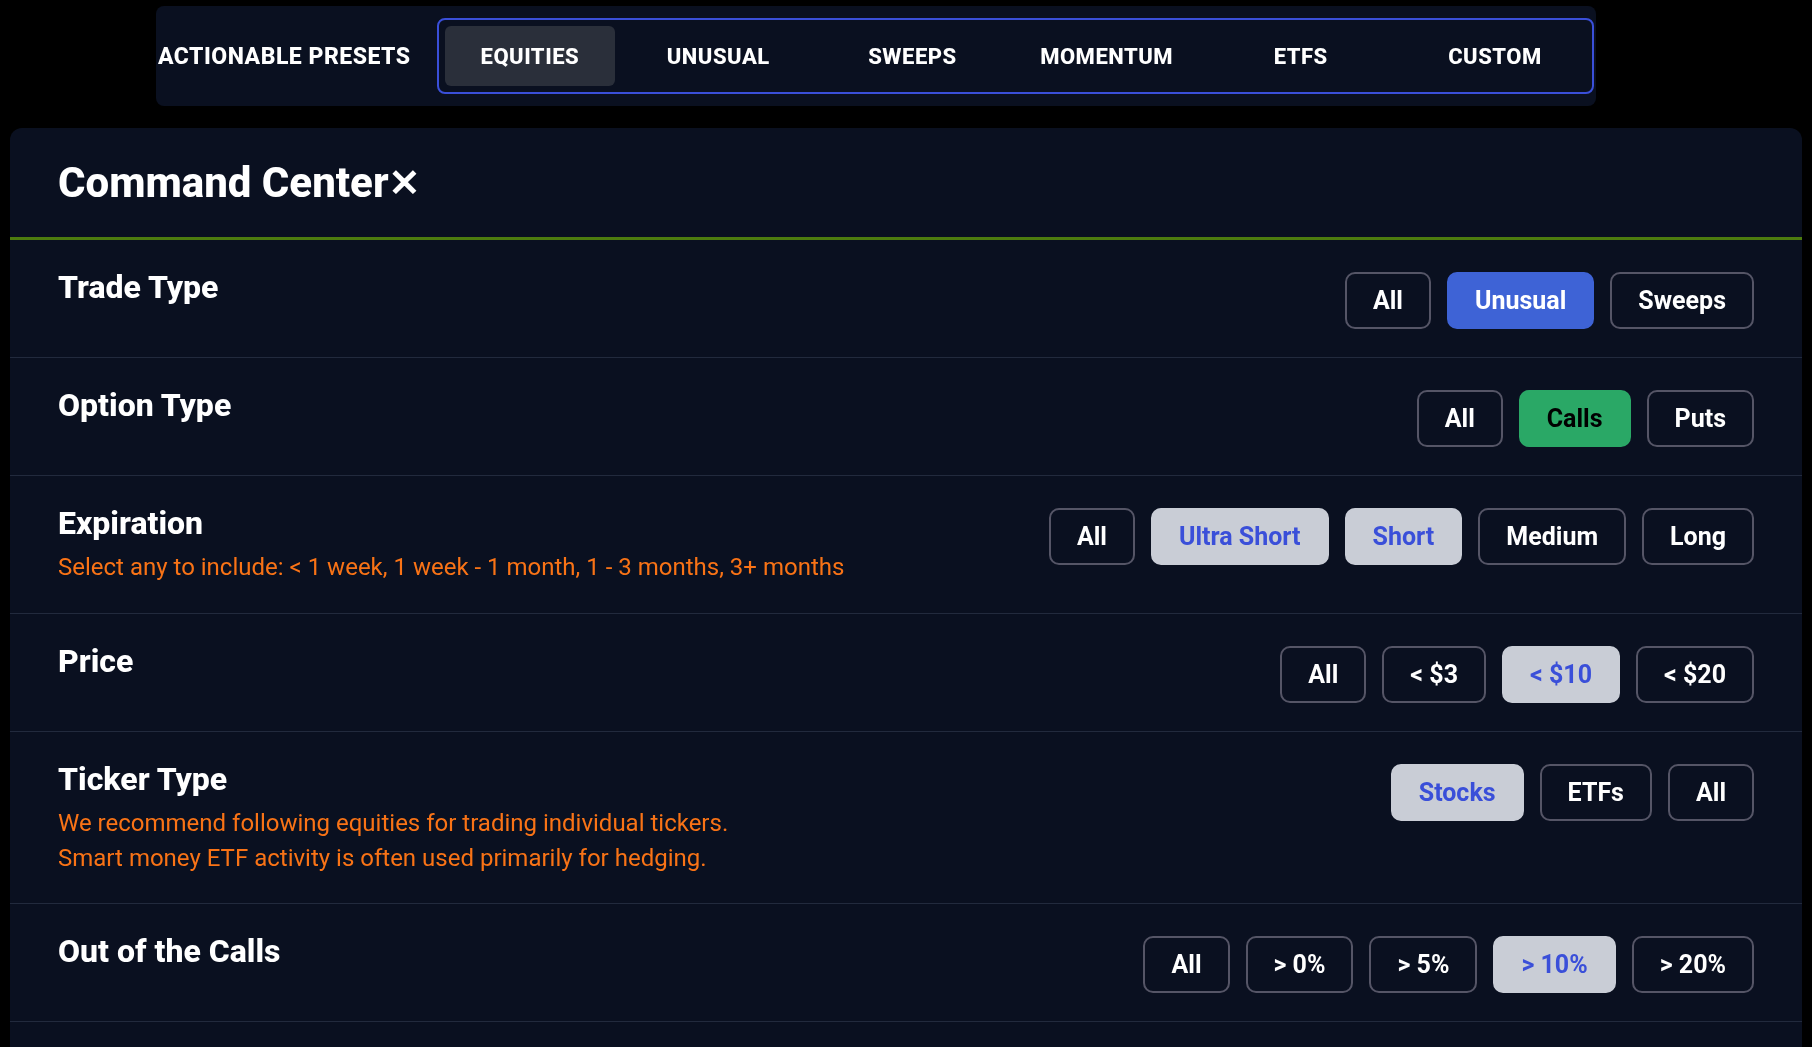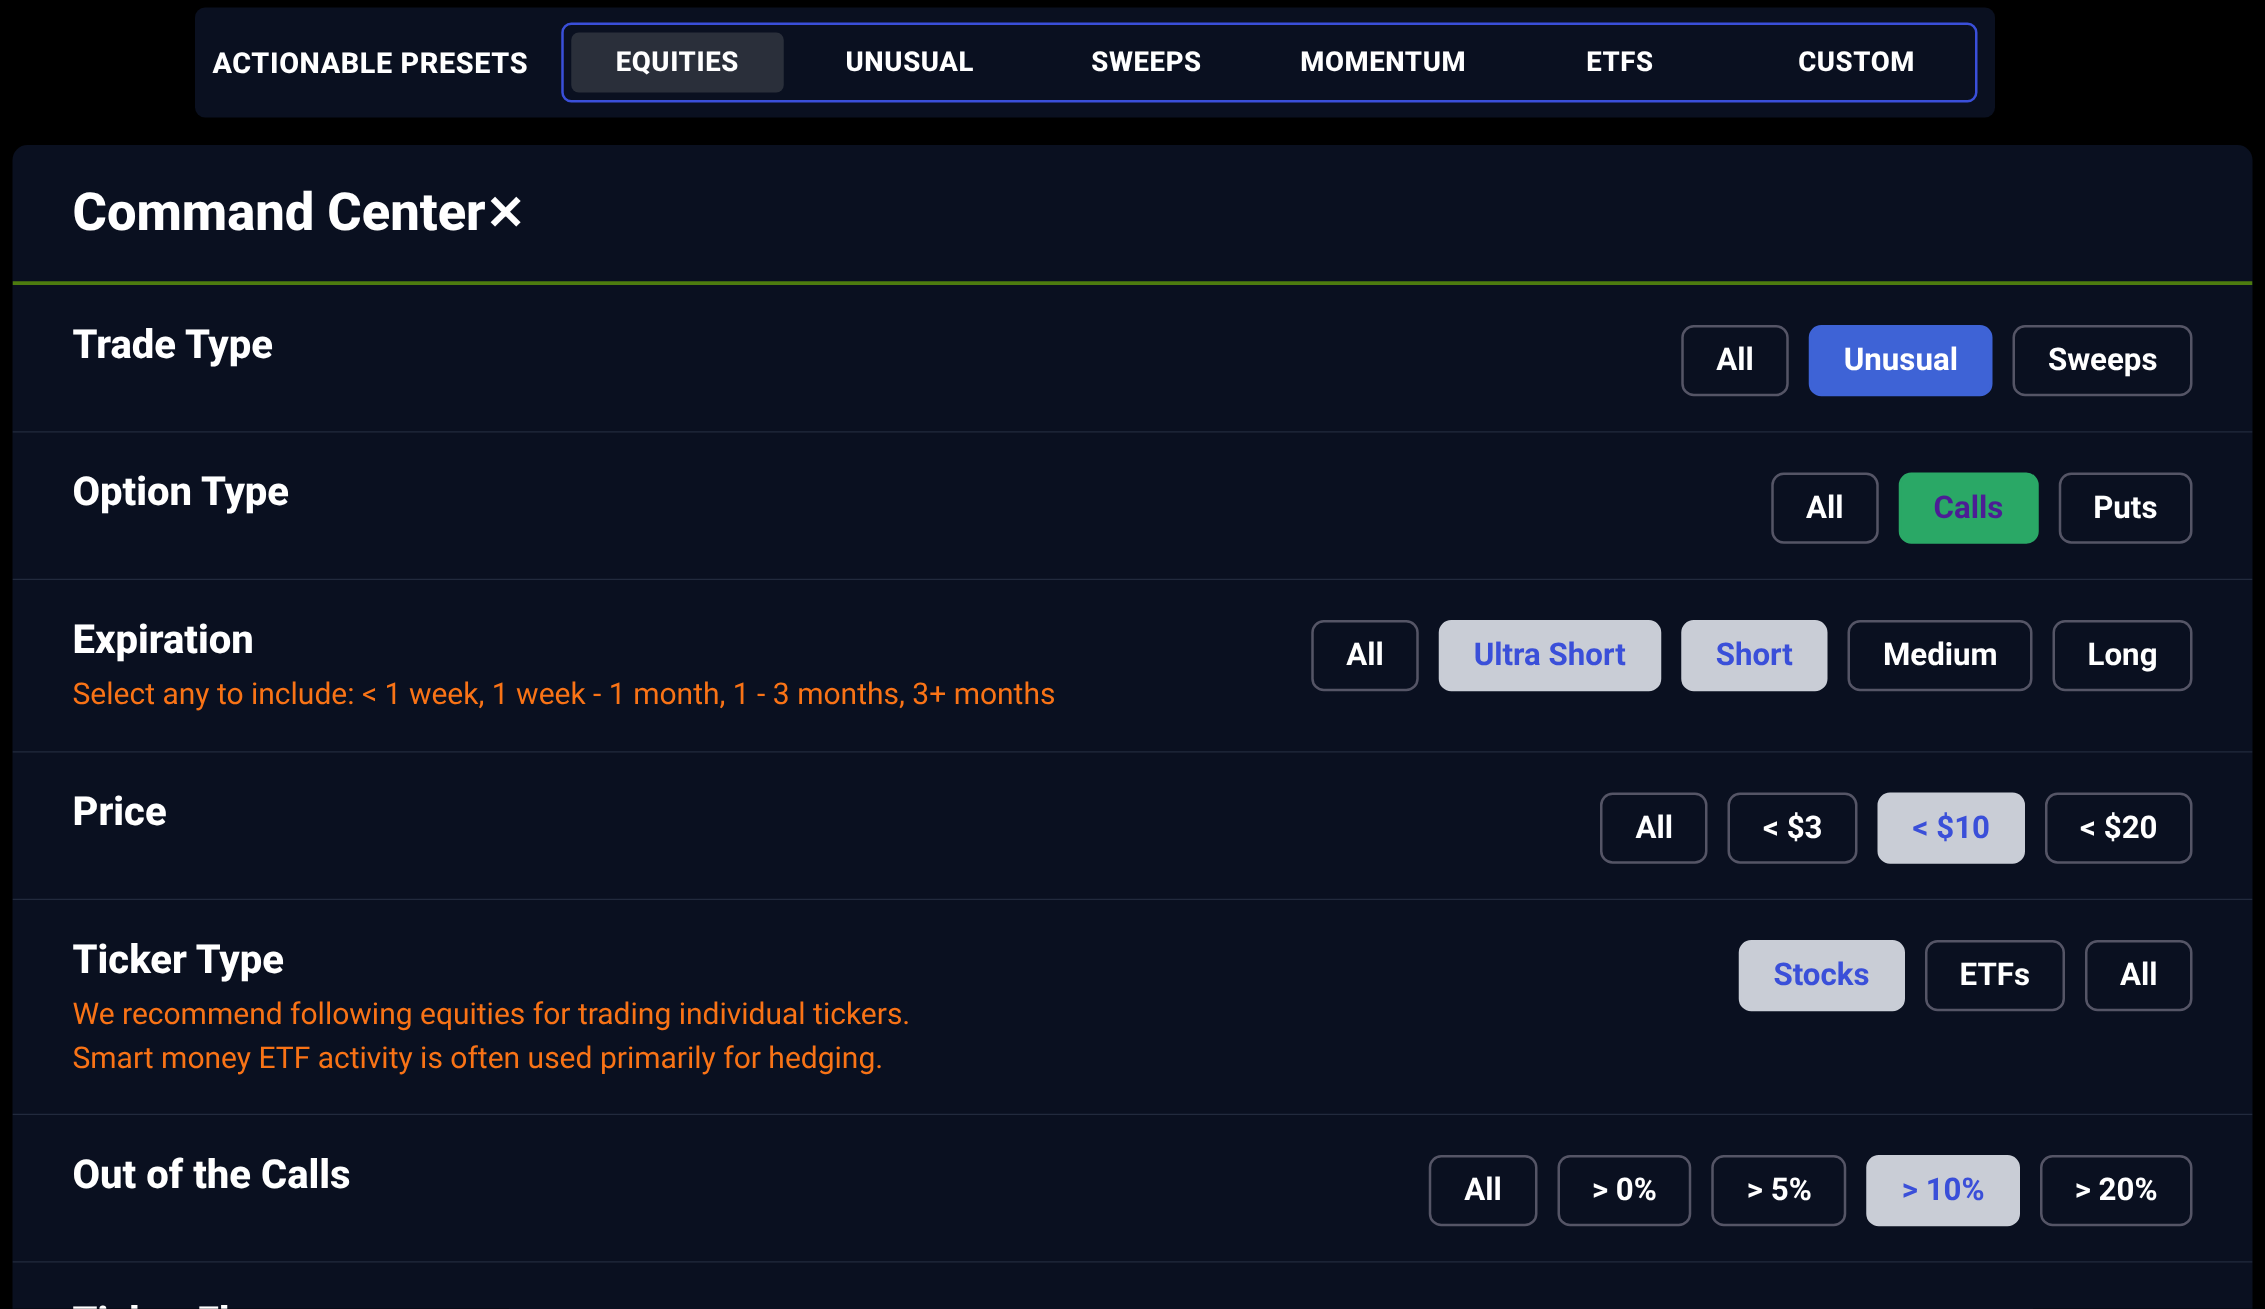--- a/index.html
+++ b/index.html
@@ -13,39 +13,39 @@
   }
   .page {
     padding: 6px 0 0 0;
   }
   
   .tabbar-wrap {
     margin: 0 0 0 156px;
     width: 1440px;
     background: #0a1020;
     border-radius: 8px;
-    padding: 12px 14px;
+    padding: 12px 2px;
     display: flex;
     align-items: center;
   }
   .presets-label {
     font-weight: 800;
     font-size: 23px;
     letter-spacing: 0.5px;
     color: #fff;
     margin-right: 26px;
     text-transform: uppercase;
   }
   .tabgroup {
     flex: 1;
     border: 2px solid #3a4fd9;
     border-radius: 8px;
     display: flex;
     align-items: stretch;
-    height: 64px;
+    height: 76px;
     overflow: hidden;
   }
   .tab {
     flex: 1;
     display: flex;
     align-items: center;
     justify-content: center;
     font-weight: 800;
     font-size: 22px;
     letter-spacing: 0.5px;
@@ -129,21 +129,21 @@
     background: transparent;
   }
   .pill.sel-blue {
     background: #3e63d6;
     border-color: #3e63d6;
     color: #fff;
   }
   .pill.sel-green {
     background: #2aa866;
     border-color: #2aa866;
-    color: #4c1d95;
+    color: #000000;
   }
   .pill.sel-grey {
     background: #c9cdd6;
     border-color: #c9cdd6;
     color: #3a4fd9;
   }
 </style>
 </head>
 <body>
 

